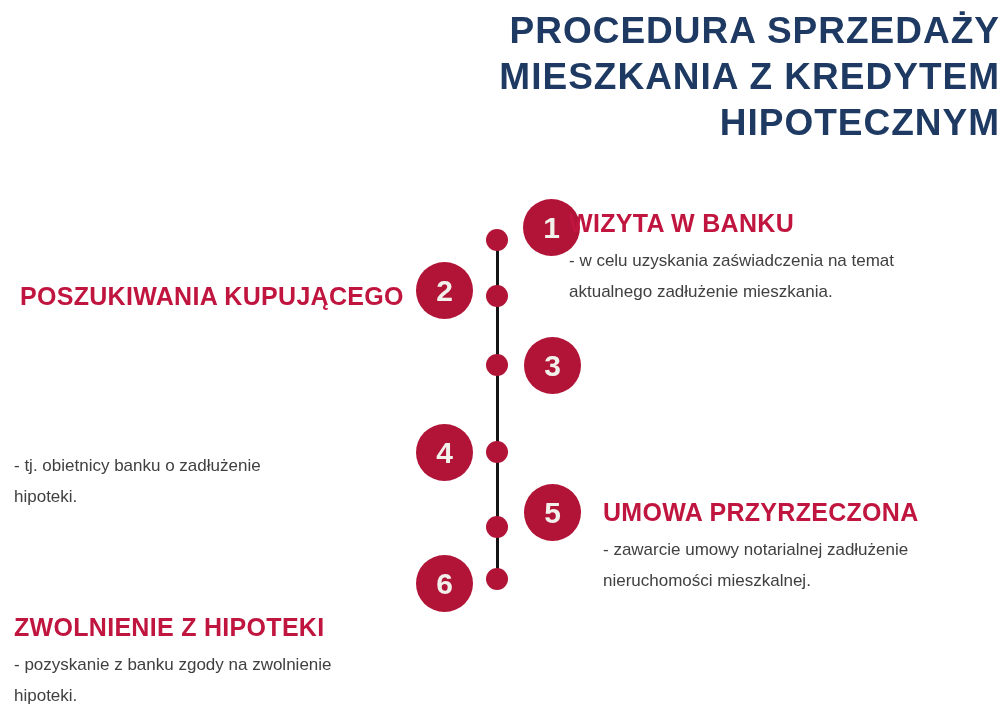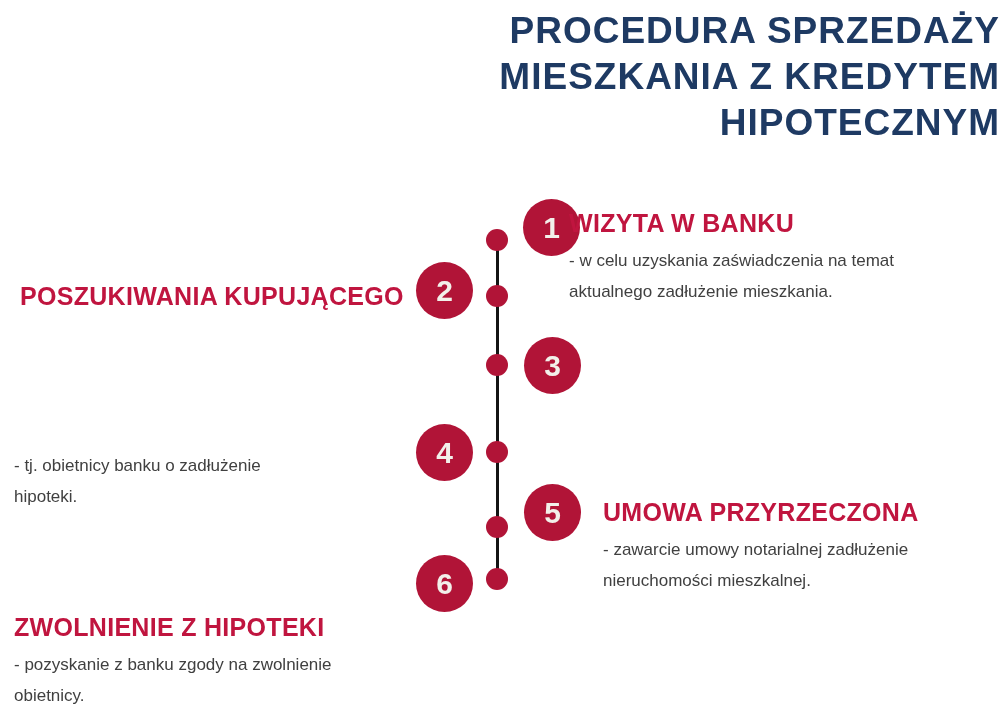--- a/index.html
+++ b/index.html
@@ -140,16 +140,16 @@
 
   <div class="step s5">
     <div class="step-title">UMOWA PRZYRZECZONA</div>
     <div class="step-desc">- zawarcie umowy notarialnej zadłużenie
 nieruchomości mieszkalnej.</div>
   </div>
 
   <div class="step s6">
     <div class="step-title">ZWOLNIENIE Z HIPOTEKI</div>
     <div class="step-desc">- pozyskanie z banku zgody na zwolnienie
-obietnicy.</div>
+hipoteki.</div>
   </div>
 
 </div>
 
 </body></html>

